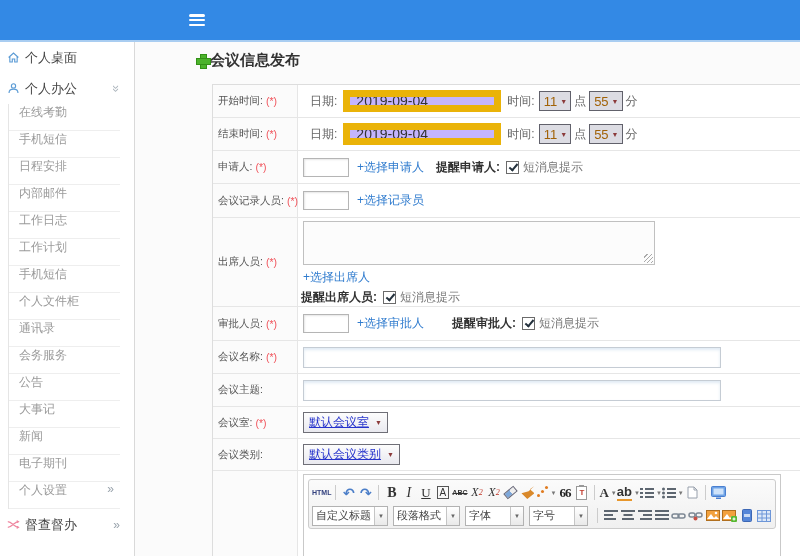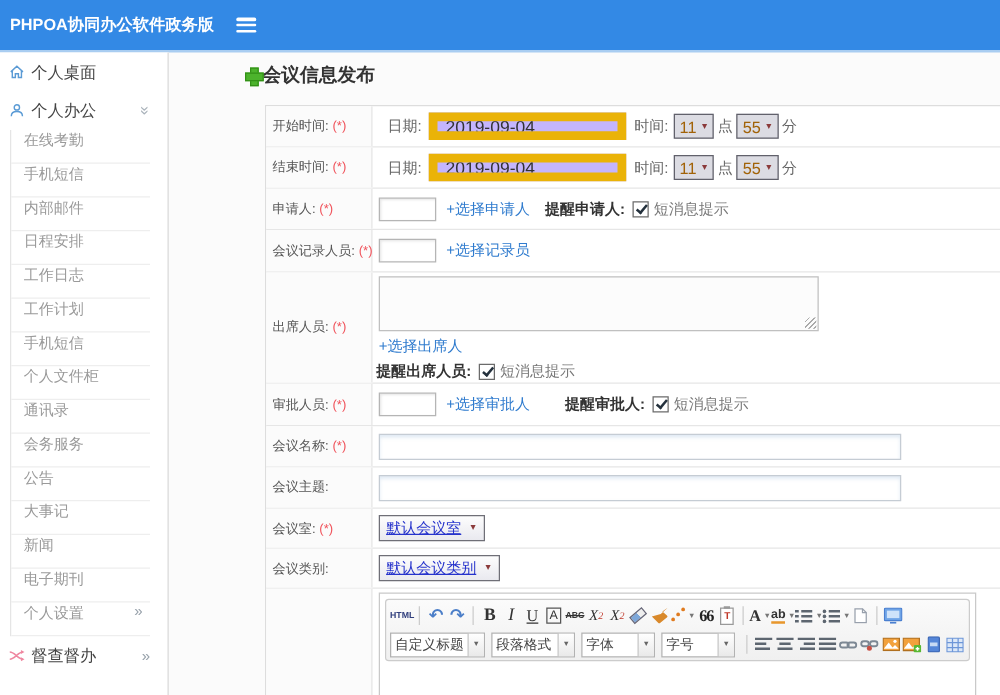--- a/index.html
+++ b/index.html
@@ -61,32 +61,31 @@
 .i-x small{font-size:8px;color:#c0392b}
 .eraser{width:13px;height:7px;transform:rotate(-40deg);background:linear-gradient(90deg,#7da7d9 55%,#eee 45%);border:1px solid #667}
 .broom{width:13px;height:13px;clip-path:polygon(100% 0,65% 25%,100% 55%,45% 100%,0 55%,55% 40%);background:#d9892b}
 .dots{position:relative;width:12px;height:12px}
 .dots::before{content:"";position:absolute;left:1px;top:7px;width:3px;height:3px;border-radius:50%;background:#e07b1f;box-shadow:4px -4px 0 #e07b1f,8px -8px 0 #e07b1f}
 .i-66{font-family:"Liberation Serif",serif;font-weight:bold;font-size:13px;letter-spacing:-1px;color:#222}
 .paste{width:11px;height:14px;border:1px solid #999;background:#fff;position:relative;font-size:8px;color:#c0392b;font-weight:bold;display:flex;align-items:center;justify-content:center}
 .paste::before{content:"";position:absolute;top:-2px;left:2px;width:5px;height:2px;background:#999}
 .drop{font-size:6px;color:#777;margin-left:2px}
 .i-A{font-family:"Liberation Serif",serif;font-size:13px;font-weight:bold}
-.i-ab{font-size:10px;font-weight:bold;border-bottom:2px solid #e8972c}
+.i-ab{font-size:13px;font-weight:bold;border-bottom:2px solid #e8972c}
 .esel{display:inline-flex;align-items:center;justify-content:space-between;border:1px solid #b2b2b2;background:#fff;height:20px;margin-right:5px;cursor:pointer}
 .esel .t{padding:0 3px;font-size:11px;color:#444;white-space:nowrap}
 .esel .a{border-left:1px solid #c5c5c5;width:13px;align-self:stretch;display:flex;align-items:center;justify-content:center;font-size:6px;color:#666;background:linear-gradient(#fff,#e9e9e9);flex-shrink:0}
 .w1{width:76px}.w2{width:68px}.w3{width:60px}.w4{width:60px}
 svg{display:block}
 </style>
 </head>
 <body>
 
 <div class="hdr">
-  <div class="ttl">PHPOA协同办公软件政务版</div>
   <div class="burger">
       <i></i>
       <i></i>
       <i></i>
     </div>
 </div>
 <div class="strip"></div>
 
 <div class="sidebar">
   <div class="stop">
@@ -104,24 +103,24 @@
     <span class="chev-d">»</span>
   </div>
   <div class="subs">
     <div class="subi">
         <span>在线考勤</span>
       </div>
     <div class="subi">
         <span>手机短信</span>
       </div>
     <div class="subi">
+        <span>日程安排</span>
+      </div>
+    <div class="subi">
         <span>内部邮件</span>
-      </div>
-    <div class="subi">
-        <span>日程安排</span>
       </div>
     <div class="subi">
         <span>工作日志</span>
       </div>
     <div class="subi">
         <span>工作计划</span>
       </div>
     <div class="subi">
         <span>手机短信</span>
       </div>

